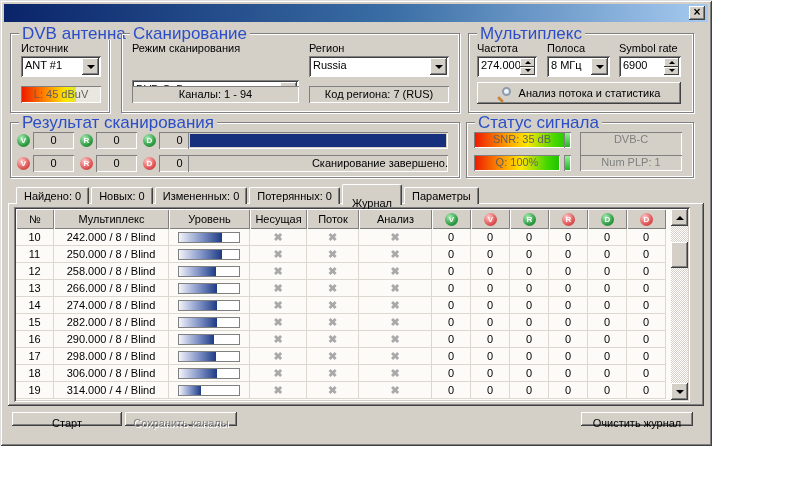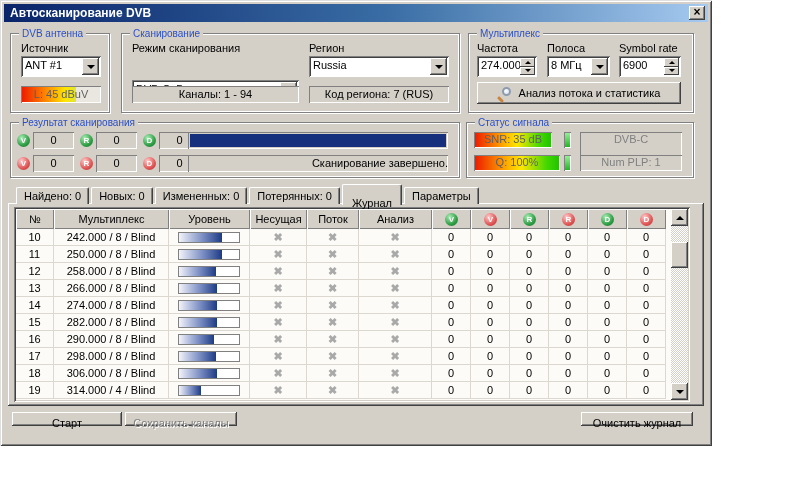--- a/index.html
+++ b/index.html
@@ -12,21 +12,21 @@
   .titlebar{position:absolute;left:4px;top:4px;width:704px;height:18px;
     background:linear-gradient(90deg,#0A246A 0%,#3A6EA5 55%,#A6CAF0 100%);
     color:#fff;font-weight:bold;font-size:12px;line-height:18px;padding-left:6px;}
   .close-btn{position:absolute;right:3px;top:2px;width:16px;height:14px;background:#D4D0C8;
     box-shadow:inset -1px -1px 0 #404040,inset 1px 1px 0 #fff,inset -2px -2px 0 #808080,inset 2px 2px 0 #D4D0C8;
     color:#000;font-size:12px;font-weight:bold;line-height:12px;text-align:center;cursor:default;}
 
   .groupbox{position:absolute;border:1px solid #808080;
     box-shadow:inset 1px 1px 0 #fff,inset -1px -1px 0 #fff,1px 1px 0 #fff;}
   .grouplabel{position:absolute;top:-7px;left:8px;background:#D4D0C8;padding:0 3px;
-    color:#2B4EC8;font-size:10px;line-height:13px;white-space:nowrap;}
+    color:#2B4EC8;font-size:17px;line-height:13px;white-space:nowrap;}
   .lbl{position:absolute;white-space:nowrap;color:#000;}
   .field{position:absolute;background:#D4D0C8;text-align:center;
     box-shadow:inset 1px 1px 0 #808080,inset -1px -1px 0 #fff;}
 
   .combo{position:absolute;background:#fff;
     box-shadow:inset 1px 1px 0 #808080,inset -1px -1px 0 #fff,inset 2px 2px 0 #404040,inset -2px -2px 0 #fff;}
   .combo .txt{position:absolute;left:4px;top:3px;right:20px;white-space:nowrap;overflow:hidden;}
   .combo-btn{position:absolute;right:2px;top:2px;bottom:2px;width:17px;display:flex;align-items:center;justify-content:center;
     background:#D4D0C8;box-shadow:inset -1px -1px 0 #404040,inset 1px 1px 0 #fff,inset -2px -2px 0 #808080,inset 2px 2px 0 #D4D0C8;}
   .spin{position:absolute;right:2px;top:2px;bottom:2px;width:15px;display:flex;flex-direction:column;}
@@ -98,21 +98,20 @@
     background:radial-gradient(circle at 35% 30%,#fff,#CFE0F0);}
   .lens .handle{position:absolute;left:-1px;bottom:-1px;width:7px;height:3px;background:#C8853F;
     border-radius:1px;transform:rotate(45deg);}
 </style>
 </head>
 <body>
 
 <div class="window">
 
   <div class="titlebar">
-    <span>Автосканирование DVB</span>
     <div class="close-btn">×</div>
   </div>
 
   <div class="groupbox" style="left:10px;top:33px;width:100px;height:80px;">
     <span class="grouplabel">DVB антенна</span>
     <span class="lbl" style="left:10px;top:8px;">Источник</span>
     <div class="combo" style="left:10px;top:22px;width:80px;height:21px;">
       <span class="txt">ANT #1</span>
       <span class="combo-btn">
           <span class="tri down7"></span>
@@ -199,21 +198,21 @@
         <div class="field" style="left: 148px; top: 32px; width: 41px; height: 17px; line-height: 16px;">0</div>
       </div>
     <div class="progress" style="left:177px;top:9px;width:260px;height:17px;">
       <span class="pfill" style="width: calc(100% - 4px);"></span>
     </div>
     <div class="field" style="left:177px;top:32px;width:260px;height:17px;text-align:right;padding-left:5px;line-height:16px;">Сканирование завершено.</div>
   </div>
 
   <div class="groupbox" style="left:466px;top:122px;width:228px;height:56px;">
     <span class="grouplabel">Статус сигнала</span>
-    <div class="meter" style="left:7px;top:9px;width:78px;height:16px;">
+    <div class="meter" style="left:7px;top:9px;width:96px;height:16px;">
       <span class="fill fill-sig" style="right:1px;"></span>
       <span class="mtxt" style="top:1px;">SNR: 35 dB</span>
     </div>
     <span class="green-ind" style="left:97px;top:9px;width:7px;height:16px;"></span>
     <div class="field" style="left:113px;top:9px;width:102px;height:28px;line-height:15px;color:#808080;">DVB-C</div>
     <div class="meter" style="left:7px;top:32px;width:86px;height:16px;">
       <span class="fill fill-sig" style="right:1px;"></span>
       <span class="mtxt" style="top:1px;">Q: 100%</span>
     </div>
     <span class="green-ind" style="left:97px;top:32px;width:7px;height:16px;"></span>

